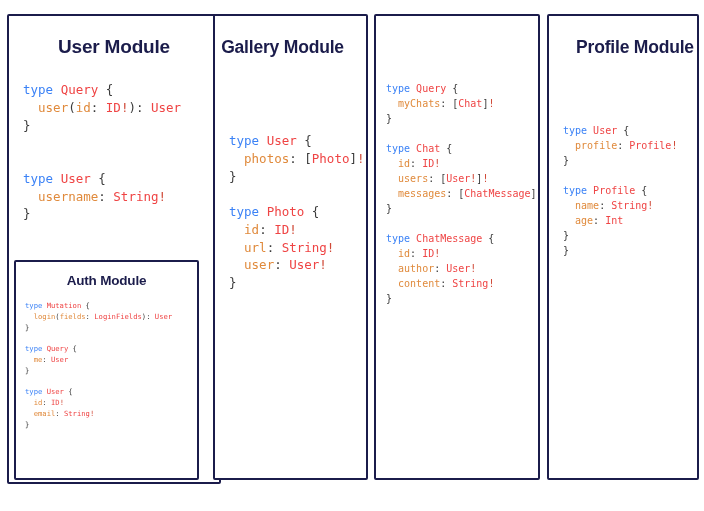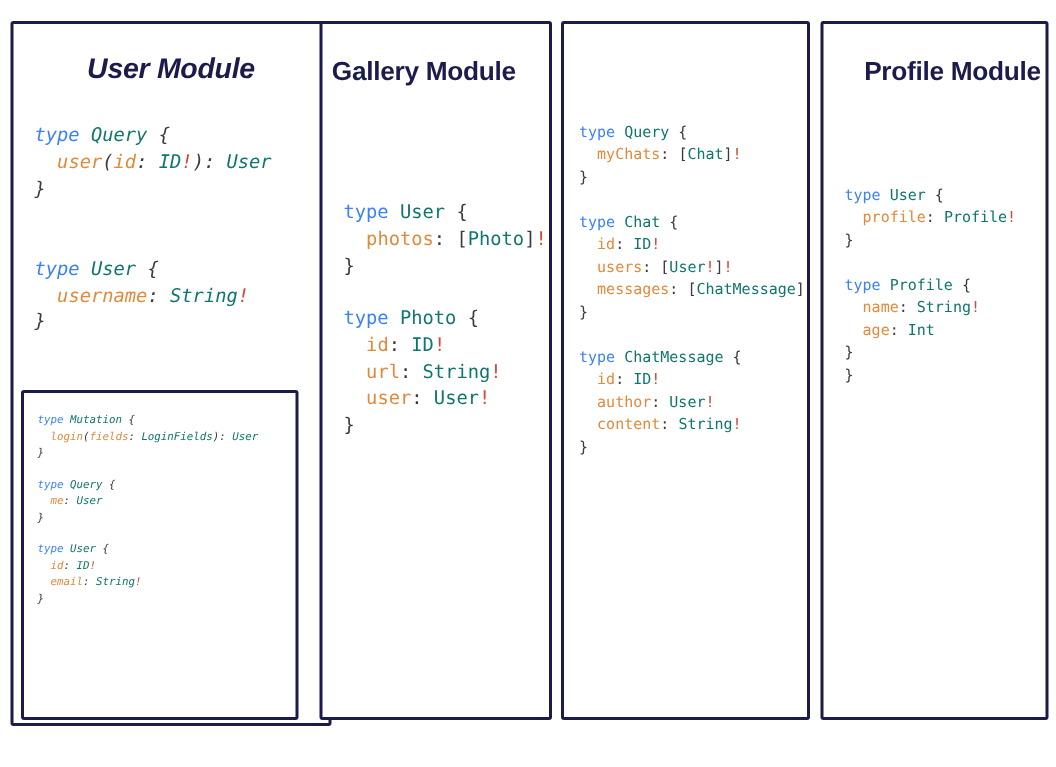--- a/index.html
+++ b/index.html
@@ -38,29 +38,29 @@
 
   .code-block {
     font-family: "DejaVu Sans Mono", "Liberation Mono", monospace;
     white-space: pre;
     color: #3b3b3b;
     line-height: 1.42;
   }
 
   
   .t-kw   { color: #3b82f6; }
-  .t-type { color: #0f766e; }
+  .t-type { color: #ef4444; }
   .t-field{ color: #e08a3c; }
   .t-punc { color: #3b3b3b; }
   .t-bang { color: #d04a38; }
 
   
   #card-user {
     left: 7px;  top: 14px;
-    width: 214px; height: 470px; font-style: italic;
+    width: 214px; height: 470px;
   }
   #card-user .module-title { font-size: 19px; margin: 20px 0 0 0; }
   #card-user .code-block   { font-size: 12.5px; margin: 23px 0 0 14px; }
 
   
   #card-auth {
     position: absolute;
     box-sizing: border-box;
     left: 5px; top: 244px;
     width: 185px; height: 220px;
@@ -99,20 +99,21 @@
 </head>
 <body>
 
 <div id="board">
 
   <div class="module-card" id="card-user">
     <div class="module-title">User Module</div>
     <div class="code-block"><div><span class="t-kw">type </span><span class="t-type">Query</span><span class="t-punc"> {</span></div><div><span class="t-punc">  </span><span class="t-field">user</span><span class="t-punc">(</span><span class="t-field">id</span><span class="t-punc">: </span><span class="t-type">ID</span><span class="t-bang">!</span><span class="t-punc">): </span><span class="t-type">User</span></div><div><span class="t-punc">}</span></div><div>&nbsp;</div><div>&nbsp;</div><div><span class="t-kw">type </span><span class="t-type">User</span><span class="t-punc"> {</span></div><div><span class="t-punc">  </span><span class="t-field">username</span><span class="t-punc">: </span><span class="t-type">String</span><span class="t-bang">!</span></div><div><span class="t-punc">}</span></div></div>
 
     <div id="card-auth">
+      <div class="module-title">Auth Module</div>
       <div class="code-block"><div><span class="t-kw">type </span><span class="t-type">Mutation</span><span class="t-punc"> {</span></div><div><span class="t-punc">  </span><span class="t-field">login</span><span class="t-punc">(</span><span class="t-field">fields</span><span class="t-punc">: </span><span class="t-type">LoginFields</span><span class="t-punc">): </span><span class="t-type">User</span></div><div><span class="t-punc">}</span></div><div>&nbsp;</div><div><span class="t-kw">type </span><span class="t-type">Query</span><span class="t-punc"> {</span></div><div><span class="t-punc">  </span><span class="t-field">me</span><span class="t-punc">: </span><span class="t-type">User</span></div><div><span class="t-punc">}</span></div><div>&nbsp;</div><div><span class="t-kw">type </span><span class="t-type">User</span><span class="t-punc"> {</span></div><div><span class="t-punc">  </span><span class="t-field">id</span><span class="t-punc">: </span><span class="t-type">ID</span><span class="t-bang">!</span></div><div><span class="t-punc">  </span><span class="t-field">email</span><span class="t-punc">: </span><span class="t-type">String</span><span class="t-bang">!</span></div><div><span class="t-punc">}</span></div></div>
     </div>
   </div>
 
   <div class="module-card" id="card-gallery">
     <div class="module-title">Gallery Module</div>
     <div class="code-block"><div><span class="t-kw">type </span><span class="t-type">User</span><span class="t-punc"> {</span></div><div><span class="t-punc">  </span><span class="t-field">photos</span><span class="t-punc">: </span><span class="t-punc">[</span><span class="t-type">Photo</span><span class="t-punc">]</span><span class="t-bang">!</span></div><div><span class="t-punc">}</span></div><div>&nbsp;</div><div><span class="t-kw">type </span><span class="t-type">Photo</span><span class="t-punc"> {</span></div><div><span class="t-punc">  </span><span class="t-field">id</span><span class="t-punc">: </span><span class="t-type">ID</span><span class="t-bang">!</span></div><div><span class="t-punc">  </span><span class="t-field">url</span><span class="t-punc">: </span><span class="t-type">String</span><span class="t-bang">!</span></div><div><span class="t-punc">  </span><span class="t-field">user</span><span class="t-punc">: </span><span class="t-type">User</span><span class="t-bang">!</span></div><div><span class="t-punc">}</span></div></div>
   </div>
 
   <div class="module-card" id="card-chat">

